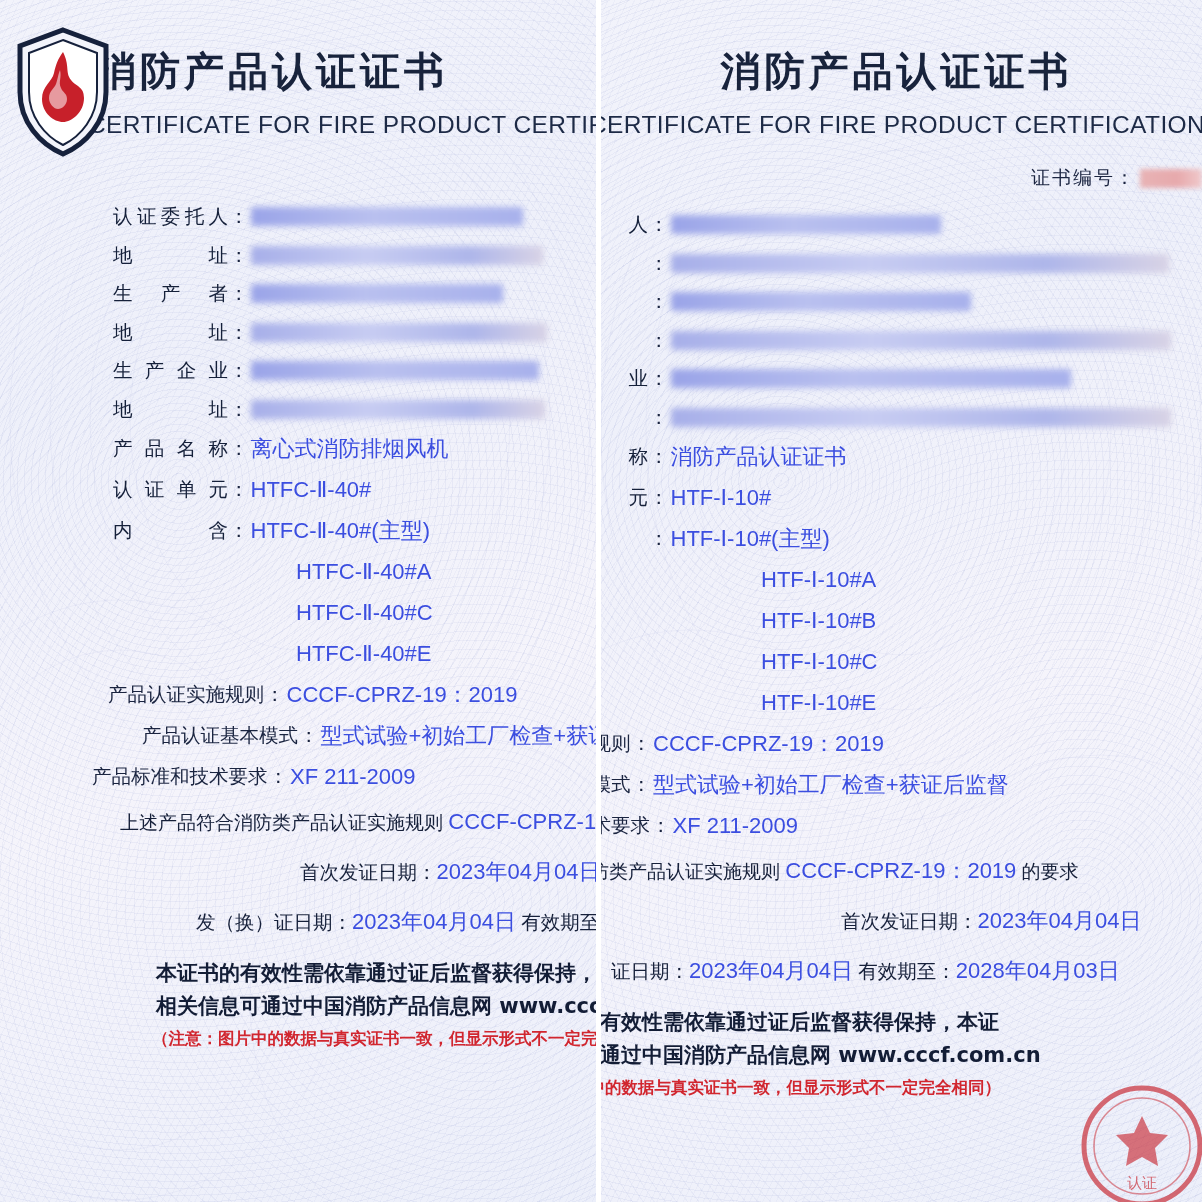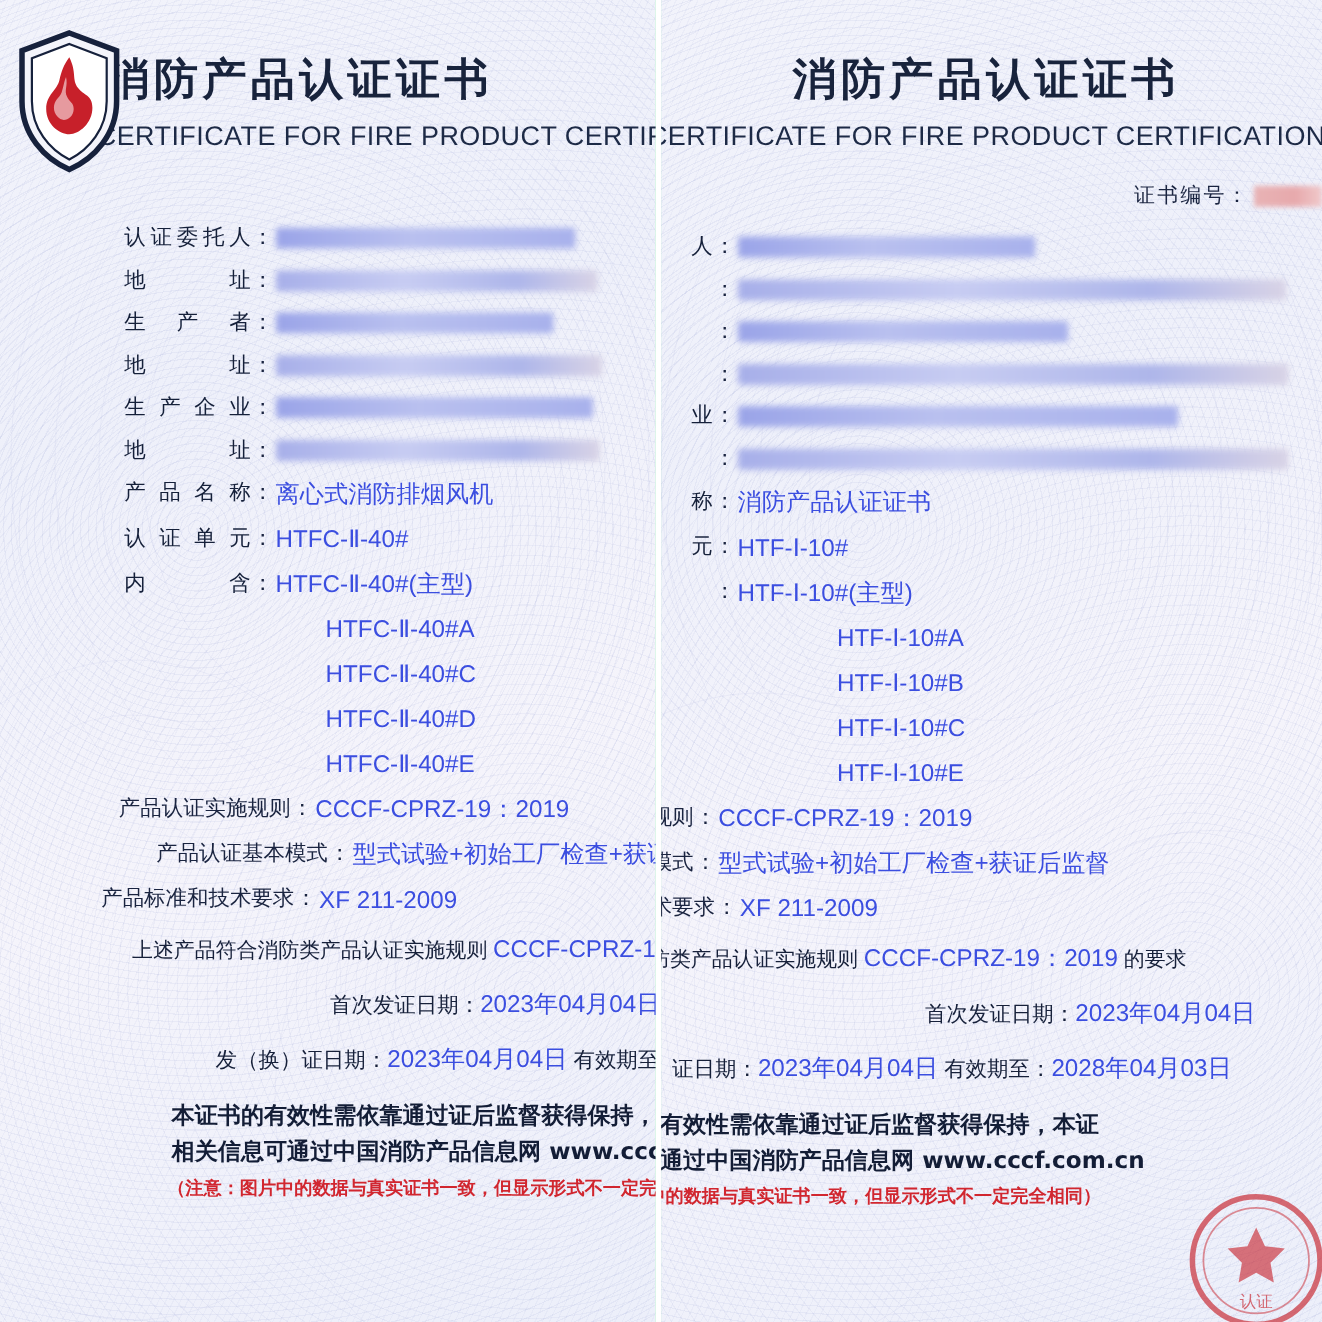--- a/index.html
+++ b/index.html
@@ -291,23 +291,20 @@
         <span class="colon">：</span>
         <span class="val">HTFC-Ⅱ-40#(主型)</span>
       </div>
       <div class="row sub-row">
         <span class="val">HTFC-Ⅱ-40#A</span>
       </div>
       <div class="row sub-row">
         <span class="val">HTFC-Ⅱ-40#C</span>
       </div>
       <div class="row sub-row">
-        <span class="val">HTFC-Ⅱ-40#D</span>
-      </div>
-      <div class="row sub-row">
         <span class="val">HTFC-Ⅱ-40#E</span>
       </div>
 
       <div class="row rule-row" style="padding-left:108px">
         <span>产品认证实施规则</span>
         <span class="colon">：</span>
         <span class="val">CCCF-CPRZ-19：2019</span>
       </div>
 
       <div class="row mode-row" style="padding-left:142px">

